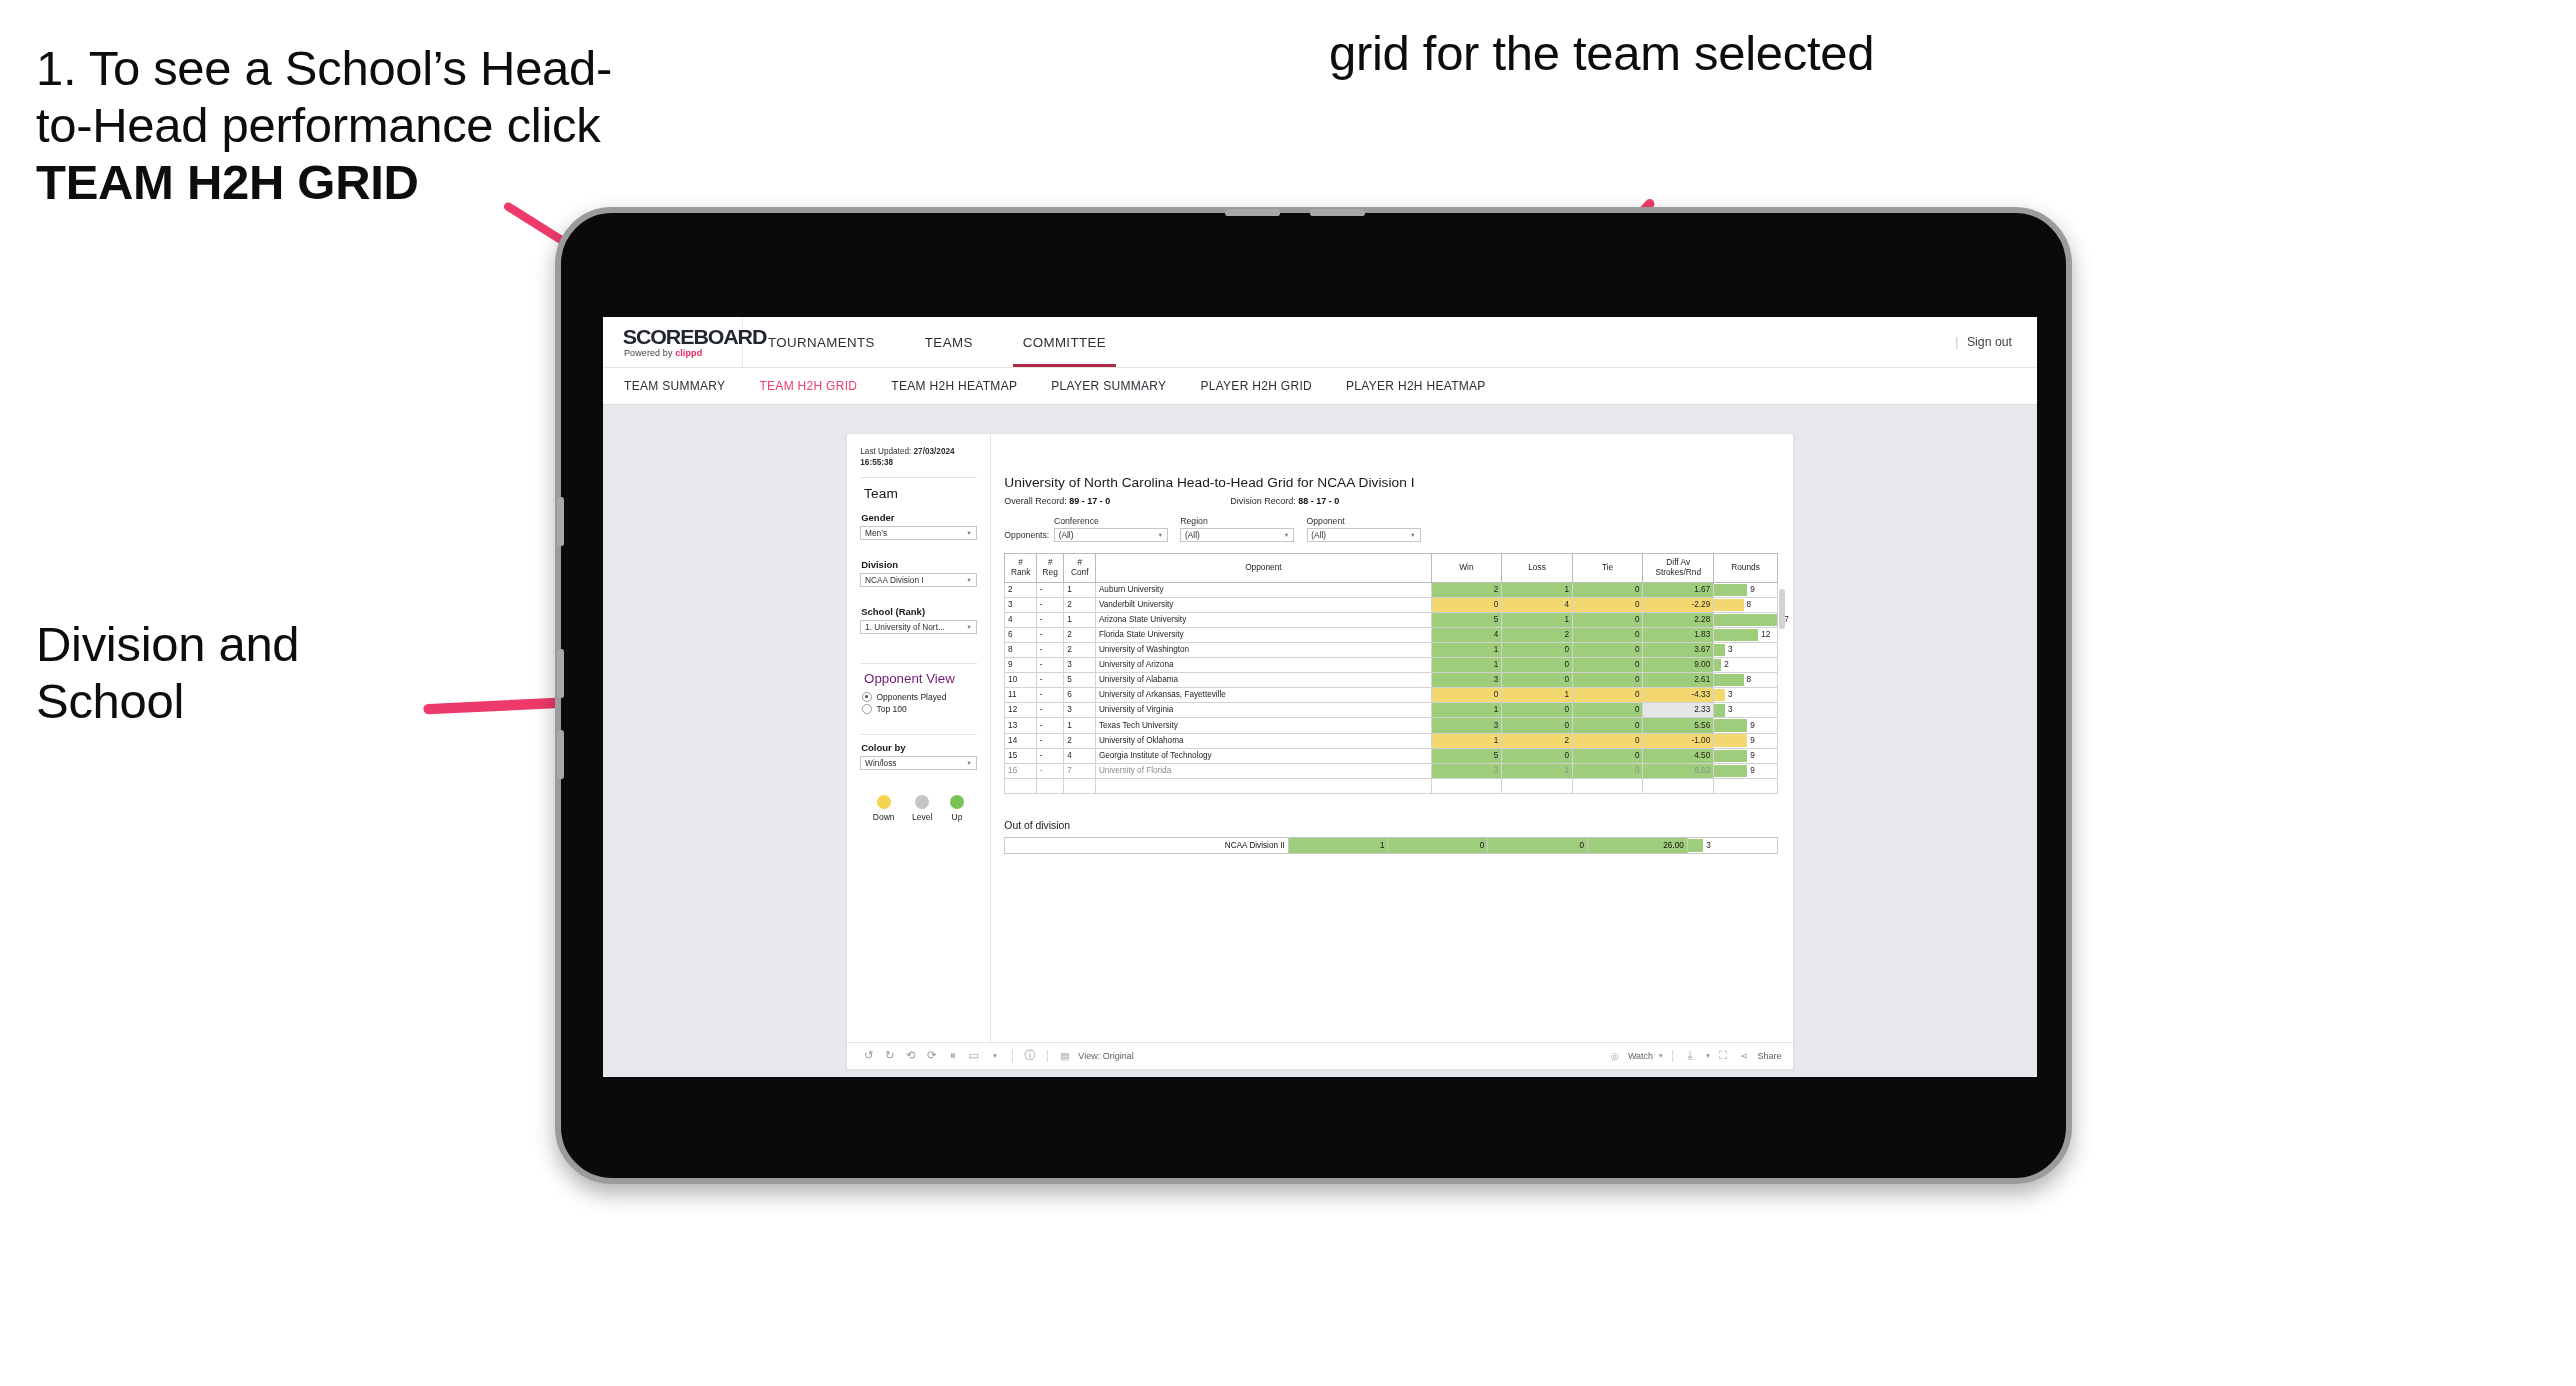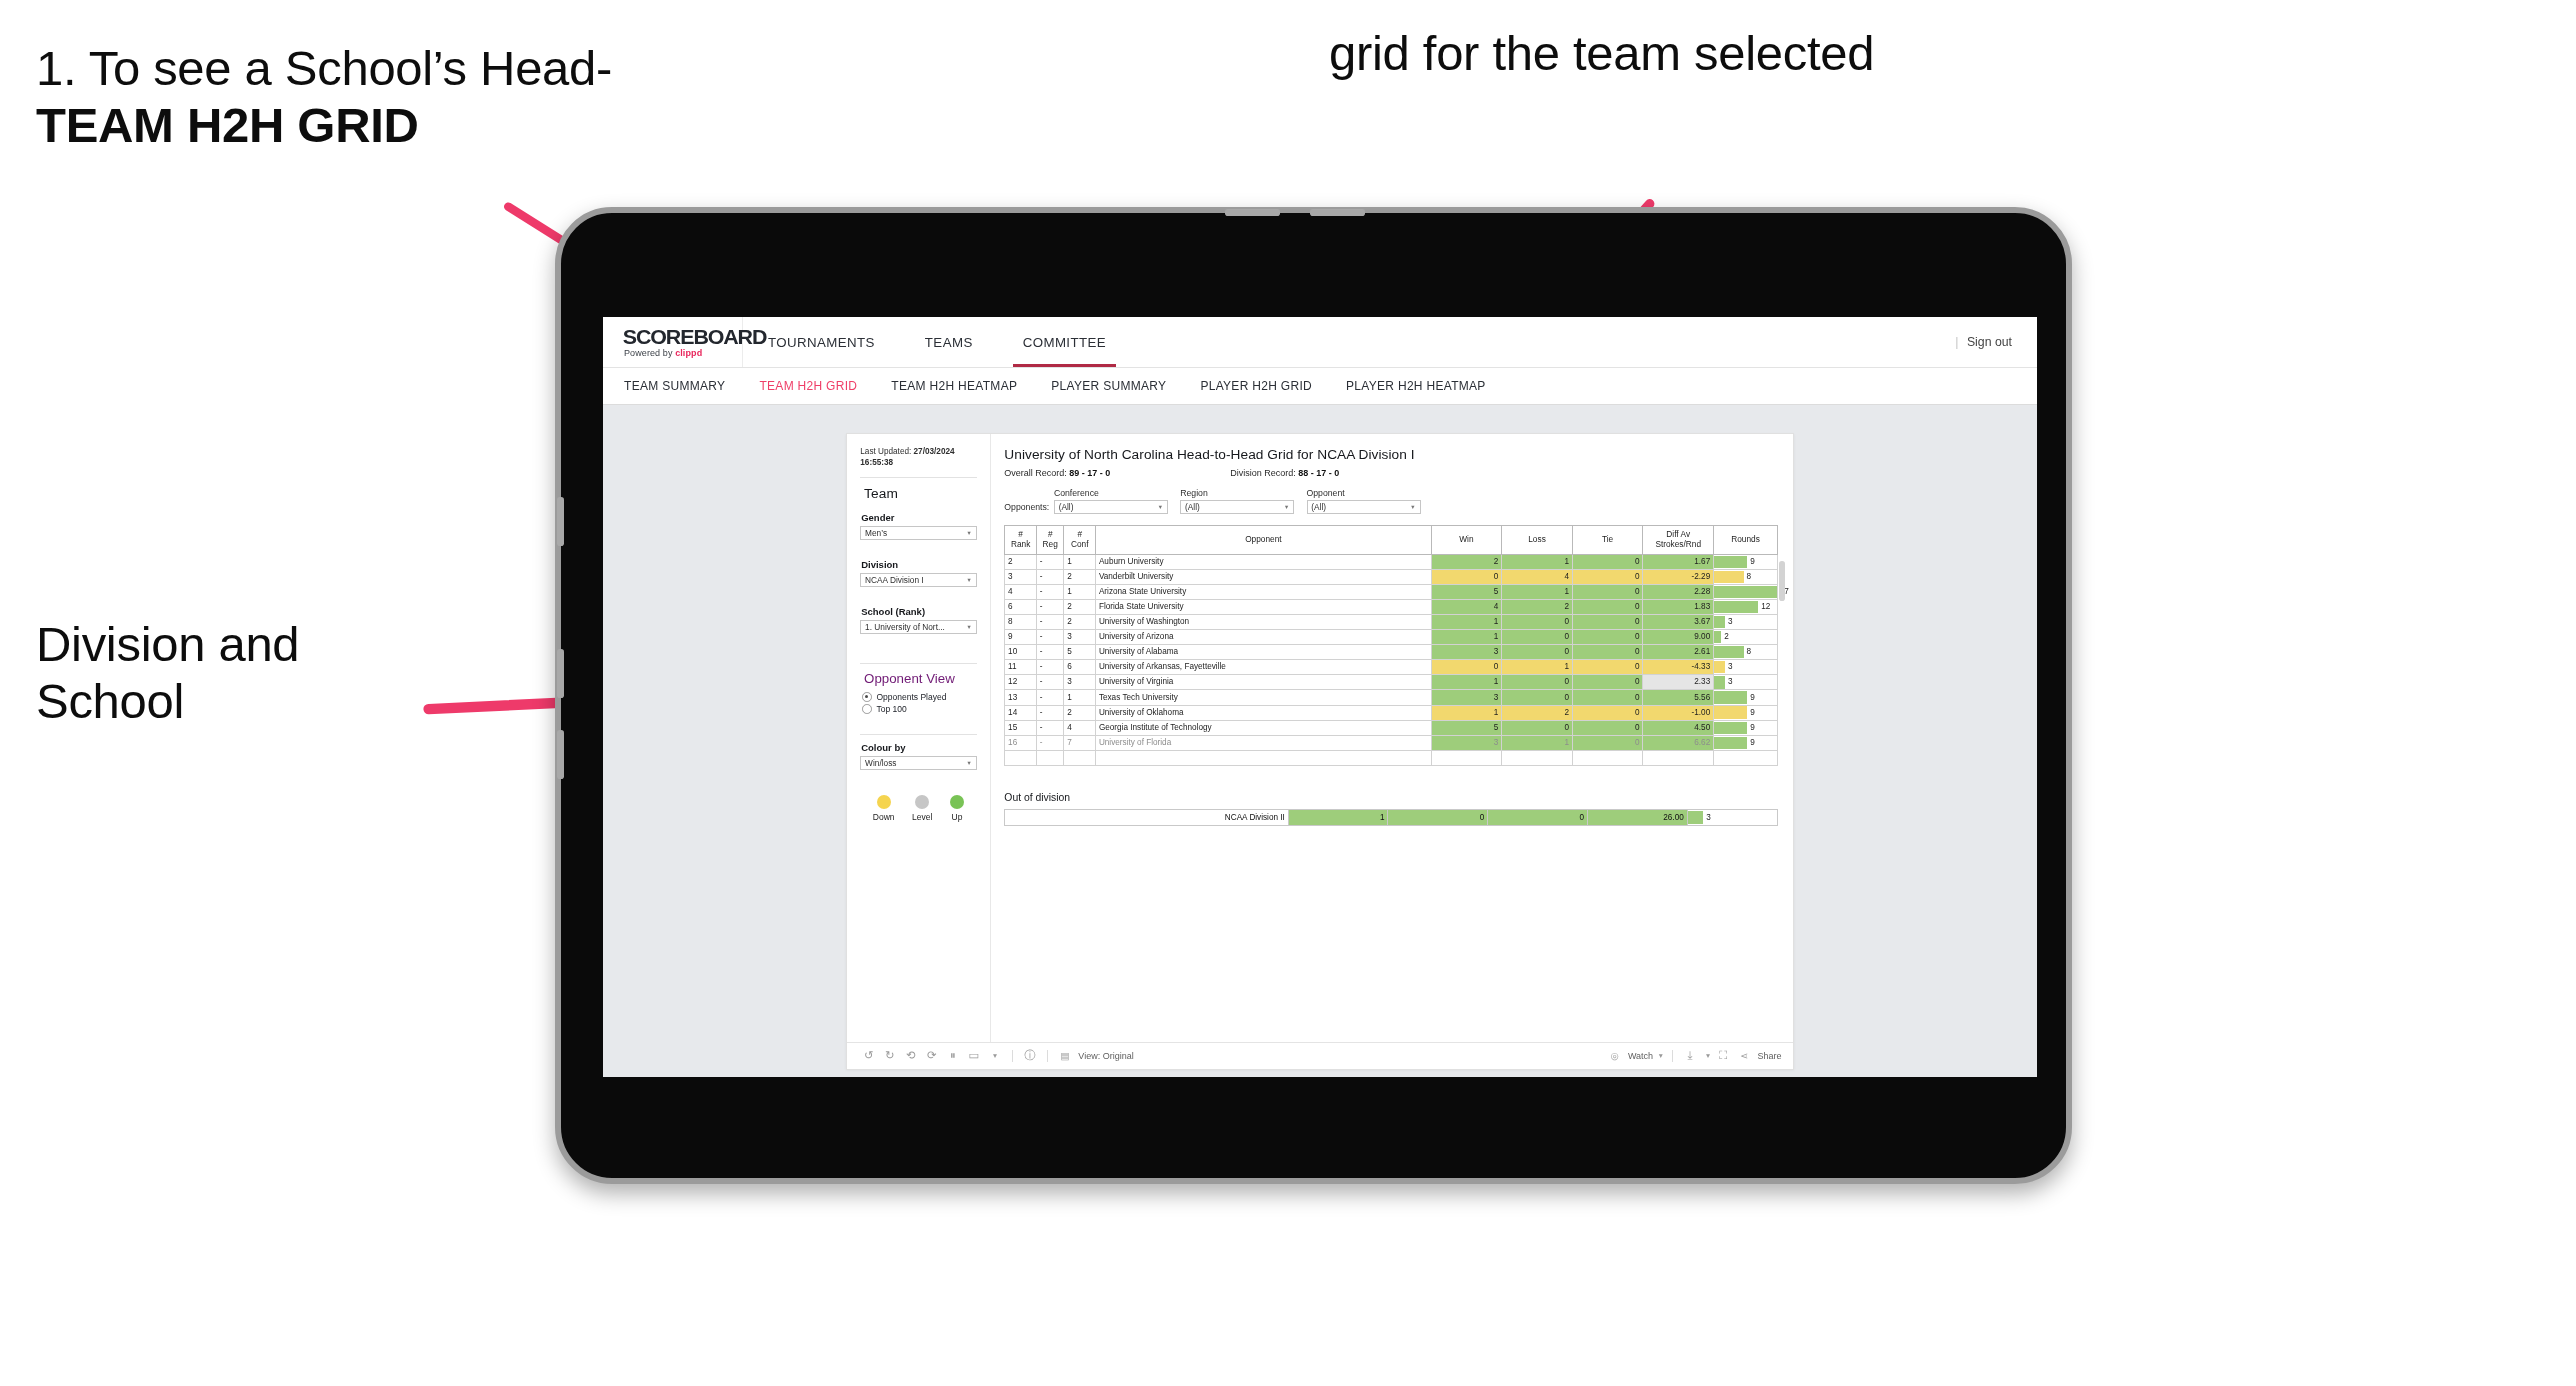--- a/index.html
+++ b/index.html
@@ -88,21 +88,21 @@
          display:inline-block;position:relative;background:#fff;flex:none;}
   .radio.on:after{content:"";position:absolute;left:1.4px;top:1.4px;width:3.3px;
          height:3.3px;border-radius:50%;background:#4a4a4a;}
   .legend{display:flex;justify-content:space-around;margin-top:25px;padding:0 3.8px;}
   .leg{display:flex;flex-direction:column;align-items:center;gap:2.8px;}
   .dot{width:14.2px;height:14.2px;border-radius:50%;}
   .leg span{font-size:8.5px;color:#232323;}
 
   
   #main{flex:1;min-width:0;padding:12.3px 15px 0 13.3px;box-sizing:border-box;
-        position:relative;}
+        position:relative;margin-top:28px;}
   .viz-title{font-size:13.7px;color:#16181c;letter-spacing:0.05px;}
   .rec-row{display:flex;margin-top:6.6px;font-size:9px;color:#2a2a2a;}
   .rec-row .r1{width:226px;}
   .rec-row b{font-weight:bold;color:#111;}
   .filters{display:flex;align-items:flex-end;margin-top:9.5px;gap:0;}
   .fl-lab{font-size:8.7px;color:#2e2e2e;padding-bottom:1.9px;margin-right:4.7px;}
   .fgrp{width:114px;margin-right:12.3px;}
   .fgrp .t{font-size:8.7px;color:#2e2e2e;margin-bottom:1.9px;}
 
   
@@ -145,20 +145,21 @@
   #toolbar .sep{width:0.9px;height:12.3px;background:#dcdcdc;margin:0 6.6px;}
   #toolbar .lbl{cursor:pointer;color:#5f5f5f;}
   #toolbar .spacer{flex:1;}
   #toolbar .grp{display:flex;align-items:center;gap:2.8px;cursor:pointer;}
 </style>
 </head>
 <body>
 
 <div class="anno" id="anno1">
   <div>1. To see a School’s Head-</div>
+  <div>to-Head performance click</div>
   <div class="bold">TEAM H2H GRID</div>
 </div>
 
 <div class="anno" id="anno2">
   <div>Division and</div>
   <div>School</div>
 </div>
 
 <div class="anno" id="anno3">
   <div>grid for the team selected</div>

